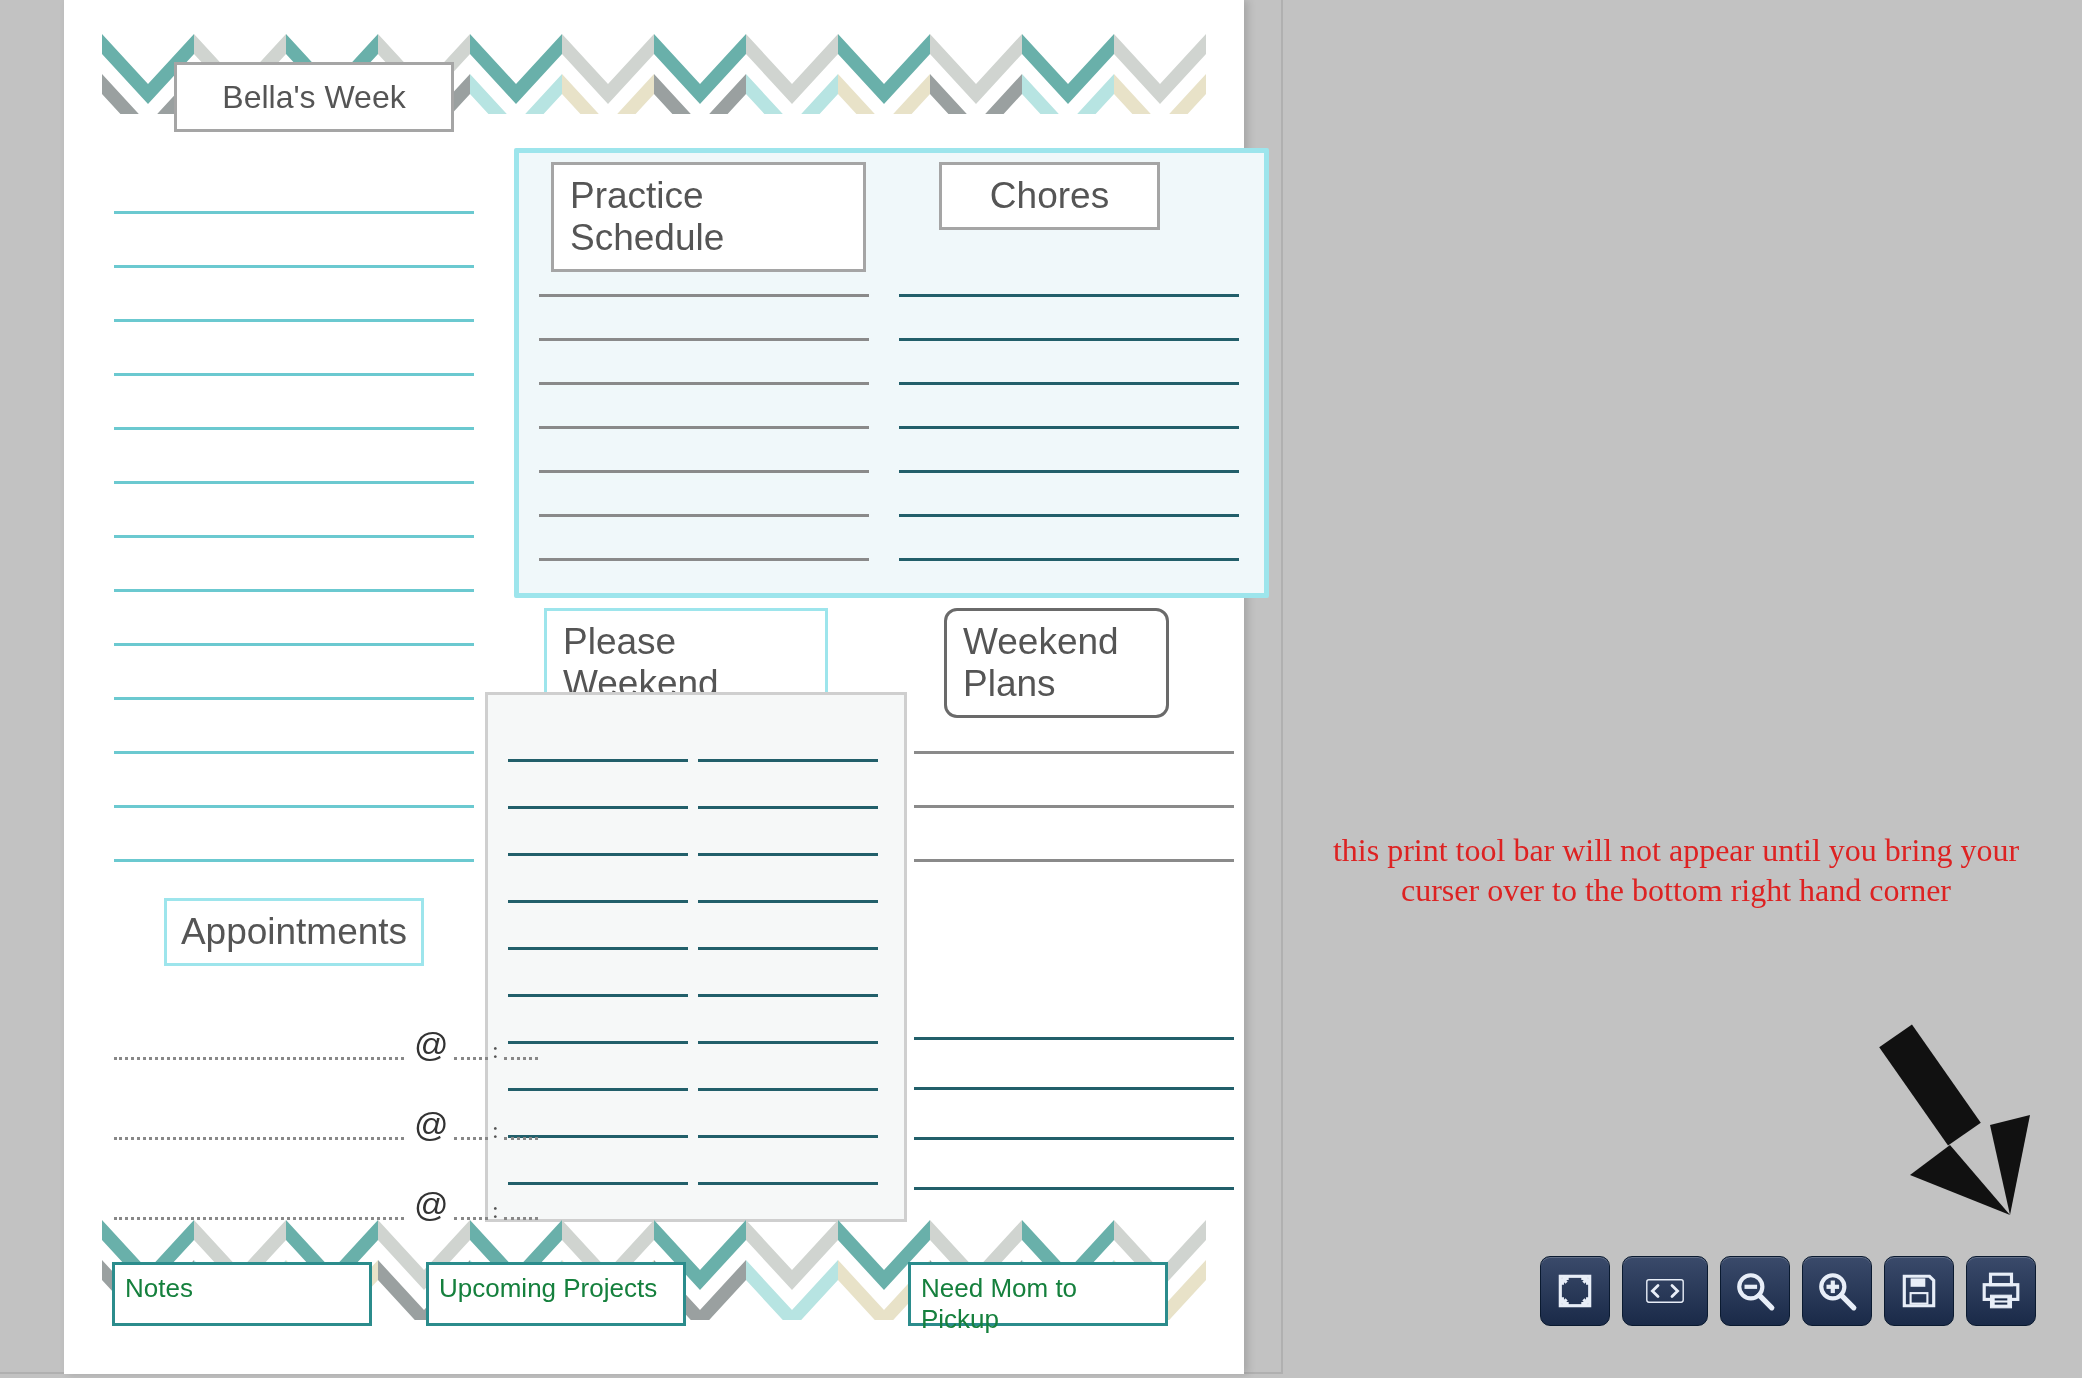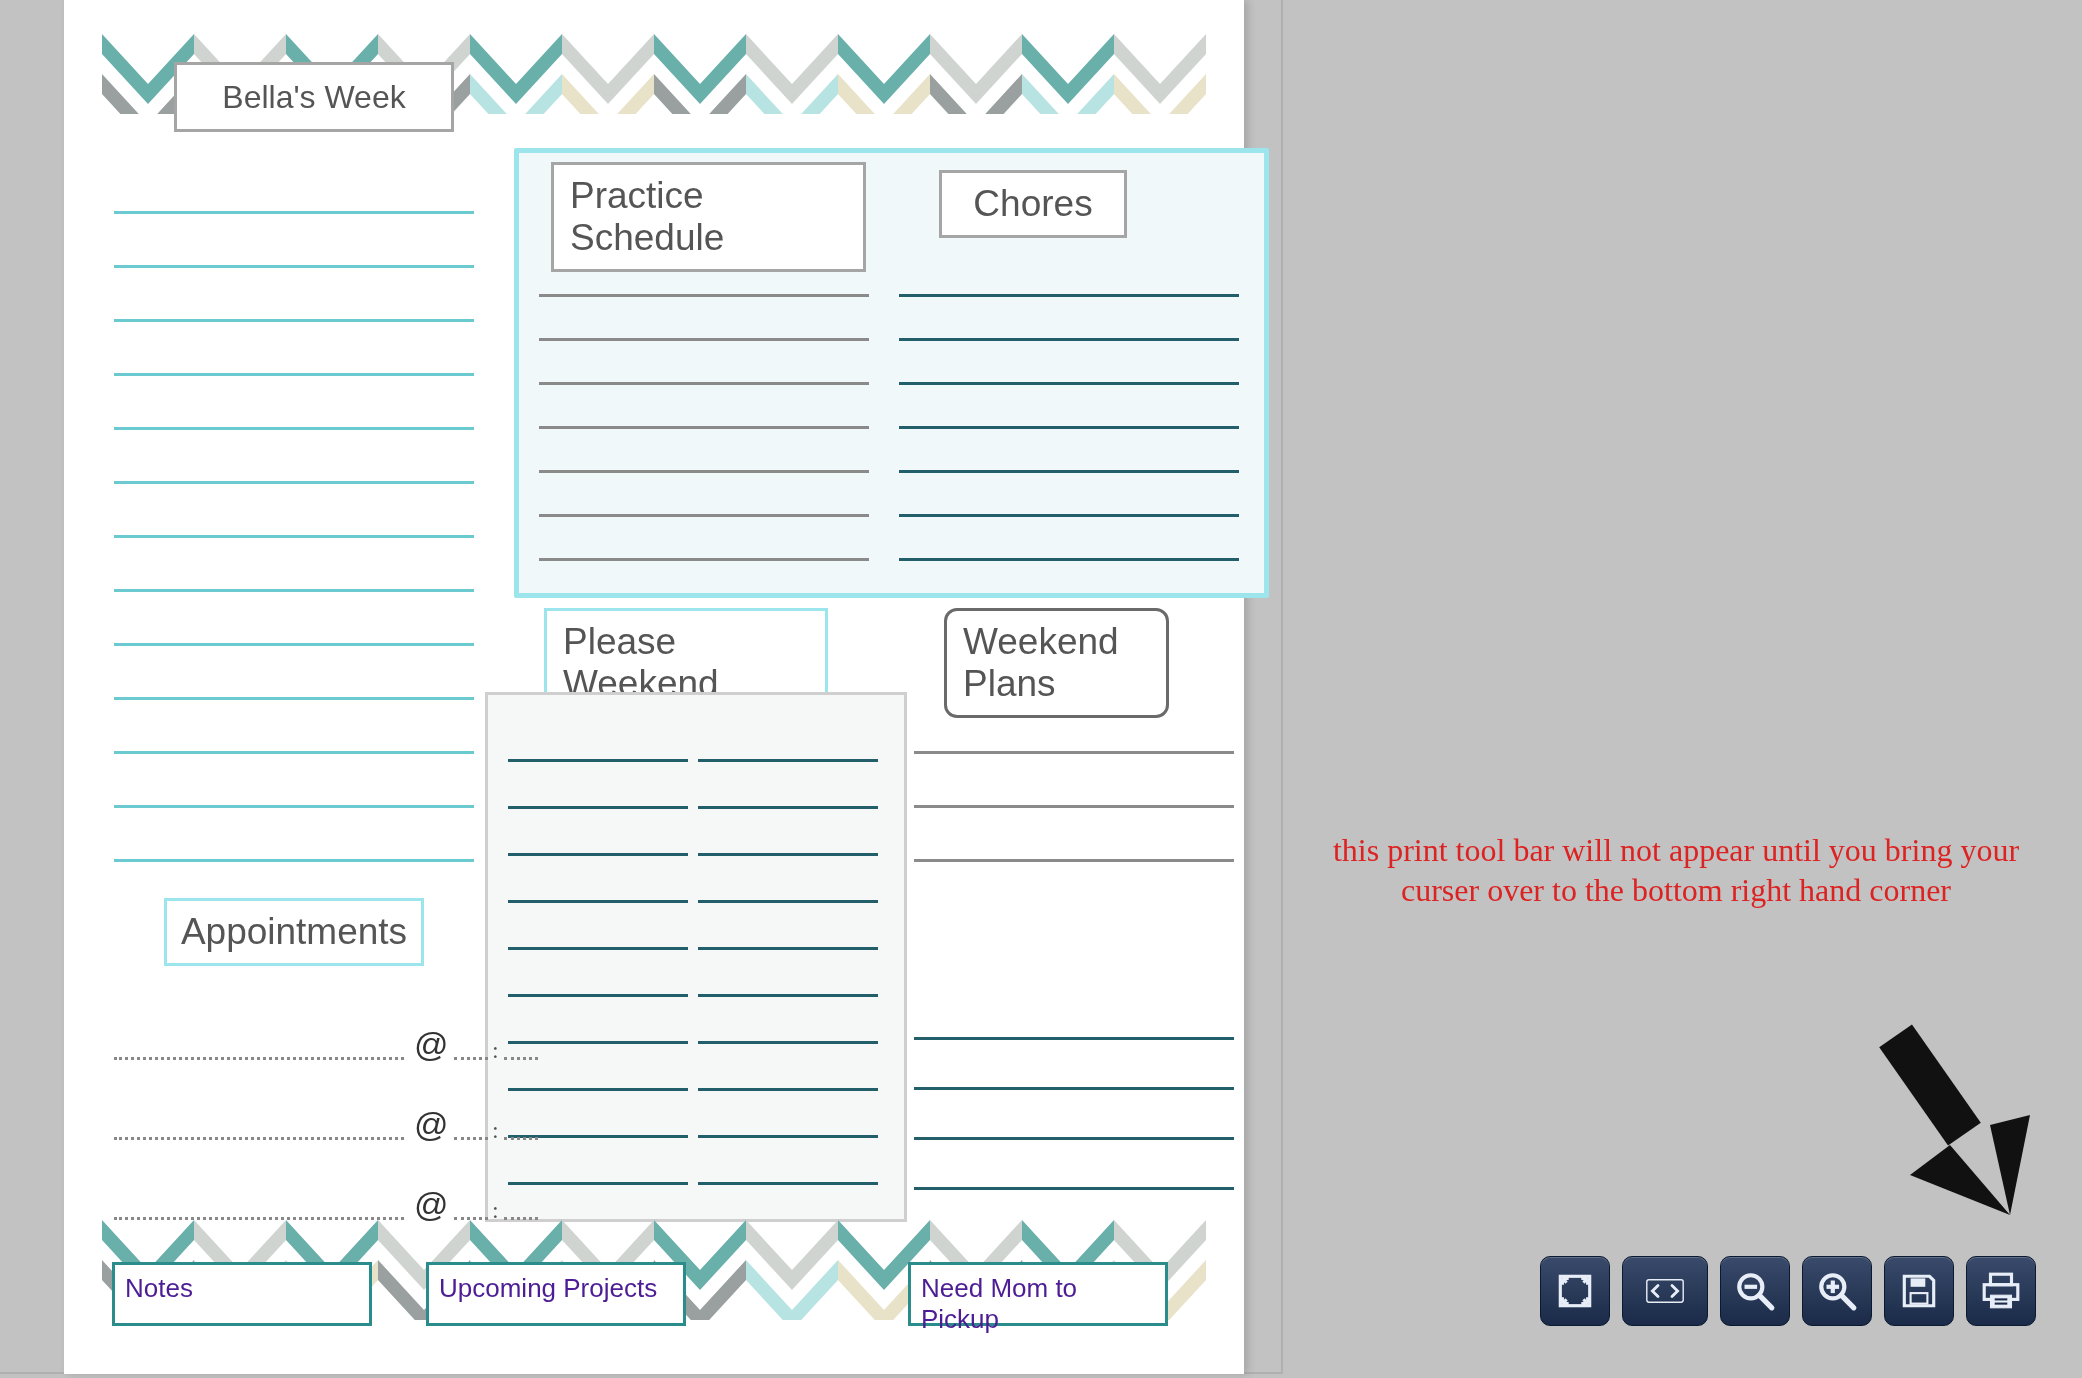--- a/index.html
+++ b/index.html
@@ -85,21 +85,21 @@
   display: flex;
   align-items: center;
   justify-content: center;
   padding: 10px 16px;
 }
 .label-box.teal { border-color: #9de5ec; }
 .label-box.gray { border-color: #a5a5a5; }
 .label-box.dark { border-color: #6a6a6a; border-radius: 13px; }
 
 .center-box .lbl-practice { position:absolute; left:32px; top:9px; width:315px; }
-.center-box .lbl-chores { position:absolute; left:420px; top:9px; width:188px;margin-top:8px; }
+.center-box .lbl-chores { position:absolute; left:420px; top:9px; width:221px; }
 
 .lines-block { position: absolute; }
 .lines-block.gray .row { border-bottom: 3px solid #8a8a8a; }
 .lines-block.tealdark .row { border-bottom: 3px solid #225f6a; }
 .lines-block .row { height: 44px; }
 
 .label-remember { position:absolute; left:480px; top:608px; width:284px; }
 .label-weekend  { position:absolute; left:880px; top:608px; width:225px; }
 
 .mid-box {
@@ -133,21 +133,21 @@
 .friday-lines .row { height:50px; border-bottom:3px solid #225f6a; }
 
 .bottom-label {
   position: absolute;
   top: 1262px;
   width: 260px;
   height: 64px;
   border: 3px solid #2b8c8c;
   background: #fff;
   font-size: 26px;
-  color:#4c1d95;
+  color:#15803d;
   font-family: Arial, sans-serif;
   padding: 8px 10px;
   display:flex;
   align-items:flex-start;
 }
 .bottom-label.n1 { left: 48px; }
 .bottom-label.n2 { left: 362px; }
 .bottom-label.n3 { left: 844px; }
 
 .annotation-text {

